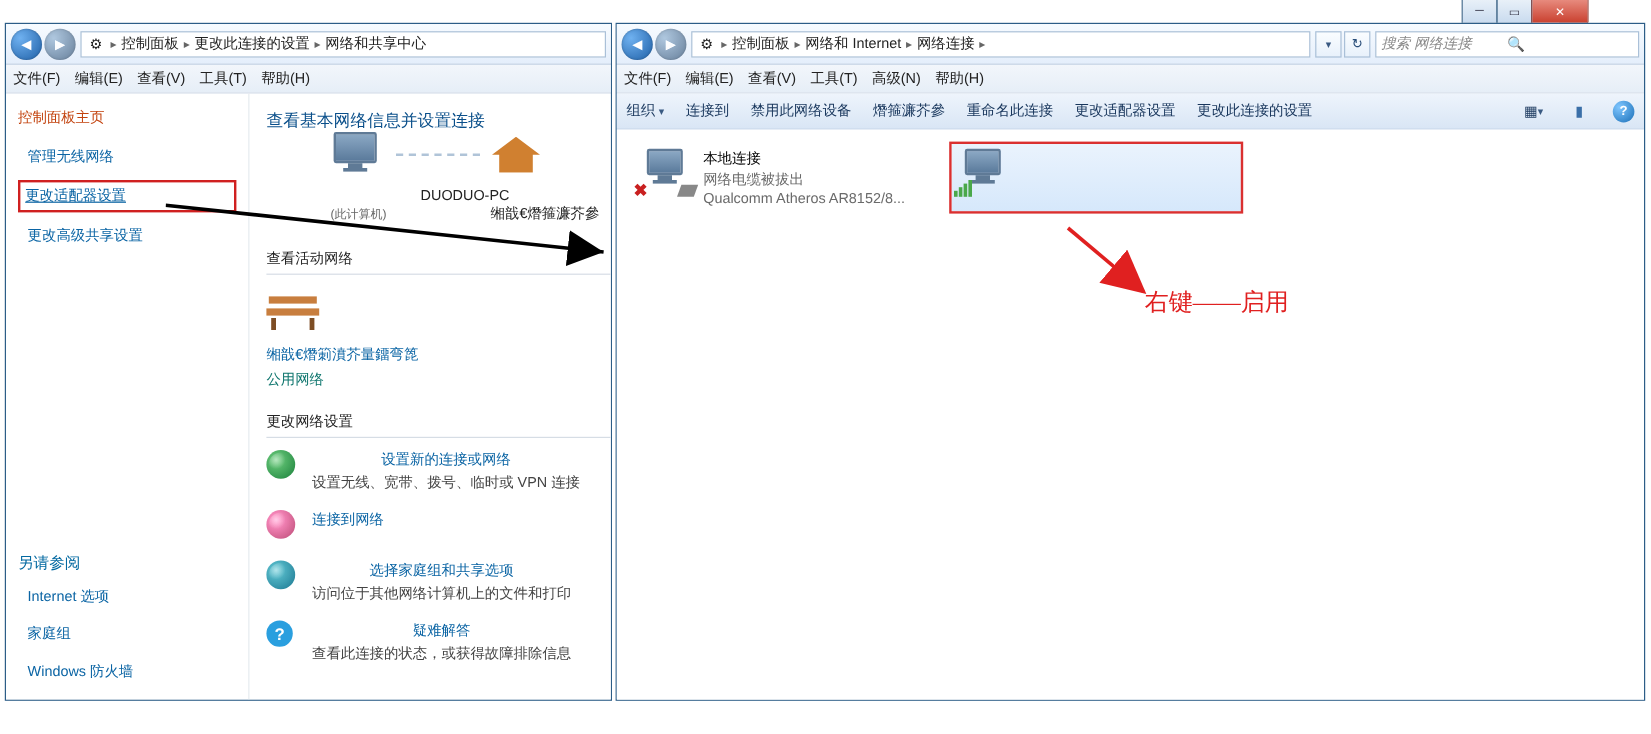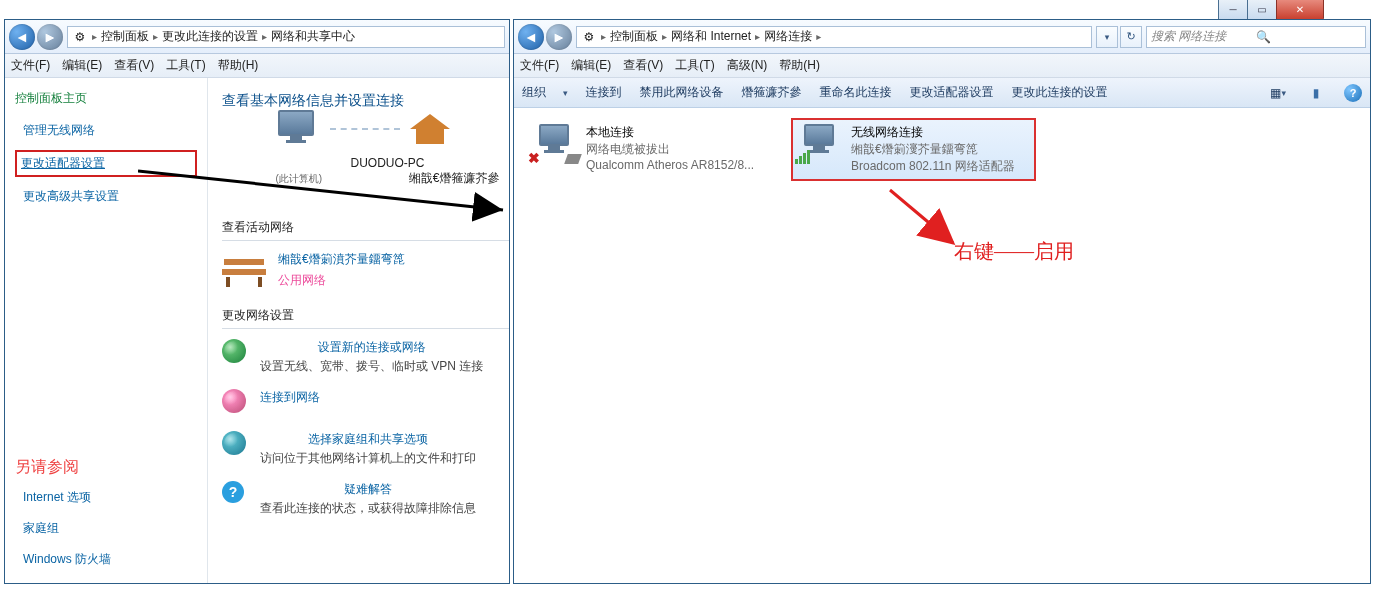--- a/index.html
+++ b/index.html
@@ -29,54 +29,54 @@
 .searchbox { width:220px; height:22px; border:1px solid #aac0d8; background:#fff; display:flex; align-items:center; padding:0 4px; color:#888; font-style: italic;}
 .searchbox span { flex:1;}
 .searchicon { font-style: normal; color:#4a6f91; }
 
 
 .menubar { height:24px; background: linear-gradient(#f2f6fb,#e6eef7); border-bottom:1px solid #d0dae7; display:flex; align-items:center; padding:0 6px; gap:12px; font-size:12px; color:#222;}
 .menubar span { cursor:default; }
 
 
 .toolbar { height:30px; background: linear-gradient(#eef4fc,#d9e6f5); border-bottom:1px solid #bcd0e6; display:flex; align-items:center; padding:0 8px; gap:18px; font-size:12px; color:#18365c; }
-.toolbar .tbitem { display:flex; align-items:center; gap:17px; }
+.toolbar .tbitem { display:flex; align-items:center; gap:3px; }
 .toolbar .spacer { flex:1; }
 .toolbar .tbicon { width:20px; height:20px; display:flex; align-items:center; justify-content:center; border:1px solid transparent;}
 .tri { font-size:9px; color:#3a5a82; }
 .helpicon { width:18px;height:18px;border-radius:50%;background: radial-gradient(circle at 30% 30%,#7fc6ff,#1a6fb8); color:#fff; display:flex;align-items:center;justify-content:center; font-size:11px; font-weight:bold;}
 
 
 .lbody { flex:1; display:flex; overflow:hidden; }
 .sidepanel { width:203px; background:#fff; border-right:1px solid #e0e6ec; padding:12px 10px; display:flex; flex-direction:column; gap:8px;}
-.sidepanel .head { color:#15803d; font-size:12px; margin-bottom:4px;font-family:Liberation Serif, serif;}
+.sidepanel .head { color:#c2410c; font-size:12px; margin-bottom:4px;font-family:Liberation Serif, serif;}
 .sidepanel a { color:#0a64a4; text-decoration:none; font-size:12px; padding:3px 8px; display:block;}
 .sidepanel a.highlight { border:2px solid #d02020; text-decoration: underline; display:inline-block; padding:3px 4px;}
-.sidepanel .seealso { margin-top:auto; color:#ef4444; font-size:16px; padding-top:10px;}
+.sidepanel .seealso { margin-top:auto; color:#0369a1; font-size:13px; padding-top:10px;}
 .mainpanel { flex:1; background:#fff; padding:14px 0 14px 14px; overflow:hidden; position:relative;}
 .mainpanel h2 { color:#0a4f8a; font-size:14px; font-weight:normal; }
 .netmap { display:flex; align-items:center; gap:10px; padding-left:50px; margin-bottom:8px;}
 .pc-icon { width:48px; height:38px; position:relative;}
 .monitor { width:36px; height:26px; border:2px solid #5f7a96; border-radius:2px; background: linear-gradient(#8ba8c4,#5a7a9b); margin:0 auto;}
 .monstand { width:12px; height:4px; background:#5f7a96; margin:0 auto;}
 .monbase { width:20px; height:3px; background:#5f7a96; margin:0 auto;}
 .dashline { flex:1; border-top:2px dashed #b0c4d8; min-width:40px; max-width:70px;}
 .housething { width:40px; height:30px; background:#d08030; clip-path: polygon(50% 0, 100% 50%, 85% 50%, 85% 100%, 15% 100%, 15% 50%, 0 50%);}
 .netlabel { text-align:center; font-size:12px; color:#222; padding-left:44px;}
 .netlabel small { color:#666; }
-.section { margin-top:32px; }
+.section { margin-top:20px; }
 .sectitle { font-size:12px; color:#222; border-bottom:1px solid #d6dde5; padding-bottom:4px; margin-bottom:10px;}
-.actnet { display:flex; gap:12px; align-items:flex-start;}
+.actnet { display:flex; gap:12px; align-items:flex-start;flex-direction:column;}
 .bench { width:44px; height:36px; position:relative;}
 .benchtop { position:absolute; top:8px; left:2px; right:2px; height:6px; background:#c87e3e;}
 .benchseat { position:absolute; top:18px; left:0; right:0; height:6px; background:#c87e3e;}
 .benchleg { position:absolute; bottom:0; width:4px; height:10px; background:#7d4d24;}
 .benchleg.l1{left:4px;} .benchleg.l2{right:4px;}
 .nettext b { color:#0a64a4; font-weight:normal;}
-.nettext .pub { color:#ec4899; display:block; margin-top:4px;}
+.nettext .pub { color:#0f766e; display:block; margin-top:4px;}
 .settings { margin-top:18px;}
 .settitle { font-size:12px; color:#222; border-bottom:1px solid #d6dde5; padding-bottom:4px; margin-bottom:10px;}
 .setitem { display:flex; gap:10px; margin-bottom:14px; align-items:flex-start;text-align:center;}
 .seticon { width:28px; height:28px; flex-shrink:0; position:relative;}
 .globe { width:24px;height:24px;border-radius:50%;background: radial-gradient(circle at 35% 35%,#6fcf7f,#1a7f3a);}
 .globe::after{content:'';position:absolute;top:2px;left:2px;width:20px;height:20px;border-radius:50%;background: radial-gradient(circle at 30% 30%, rgba(255,255,255,.5), transparent 40%);}
 .qmark { width:22px;height:22px;border-radius:50%;background:#2a9fdf;color:#fff;display:flex;align-items:center;justify-content:center;font-weight:bold;font-size:14px;}
 .setitem .link { color:#0a64a4; font-size:12px;}
 .setitem .desc { color:#444; font-size:12px; margin-top:2px;}
 
@@ -299,25 +299,20 @@
           <div class="monitor"></div>
             <div class="monstand"></div>
             <div class="monbase"></div>
           <div class="wifi-bars">
               <span></span>
               <span></span>
               <span></span>
               <span></span>
             </div>
         </div>
-        <div class="conn-text">
-          <div class="cname">无线网络连接</div>
-          <div class="cstatus">缃戠€熸箣濅芥量鐂弯箆</div>
-          <div class="cdev">Broadcom 802.11n 网络适配器</div>
-        </div>
       </div>
     </div>
   </div>
 </div>
 
 <svg class="arrow1" style="left:138px; top:165px; width:380px; height:60px;">
   <defs>
       <marker id="ah1" markerWidth="12" markerHeight="12" refX="10" refY="5" orient="auto">
         <path d="M0,0 L10,5 L0,10 Z" fill="#000"></path>
       </marker>

